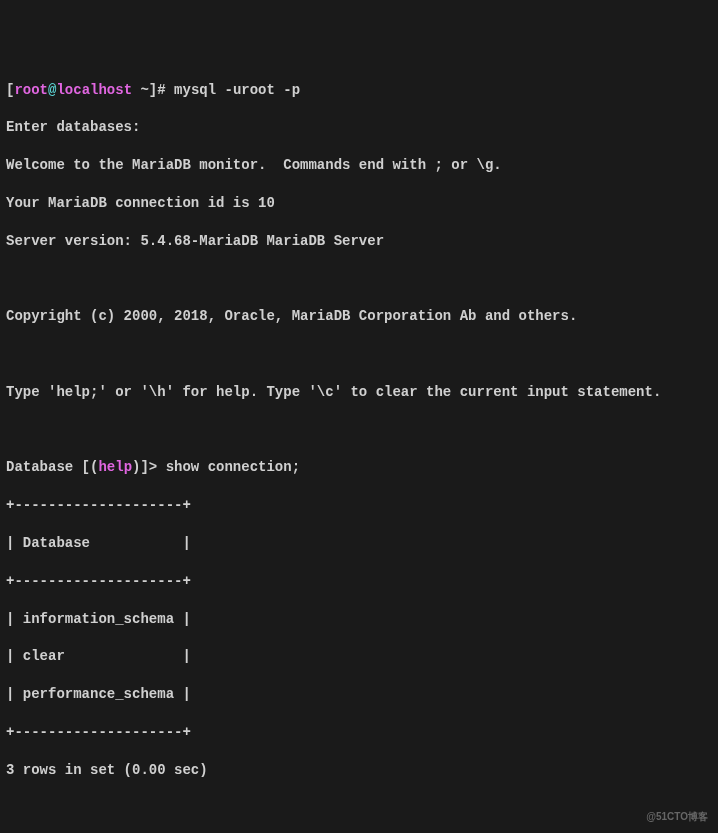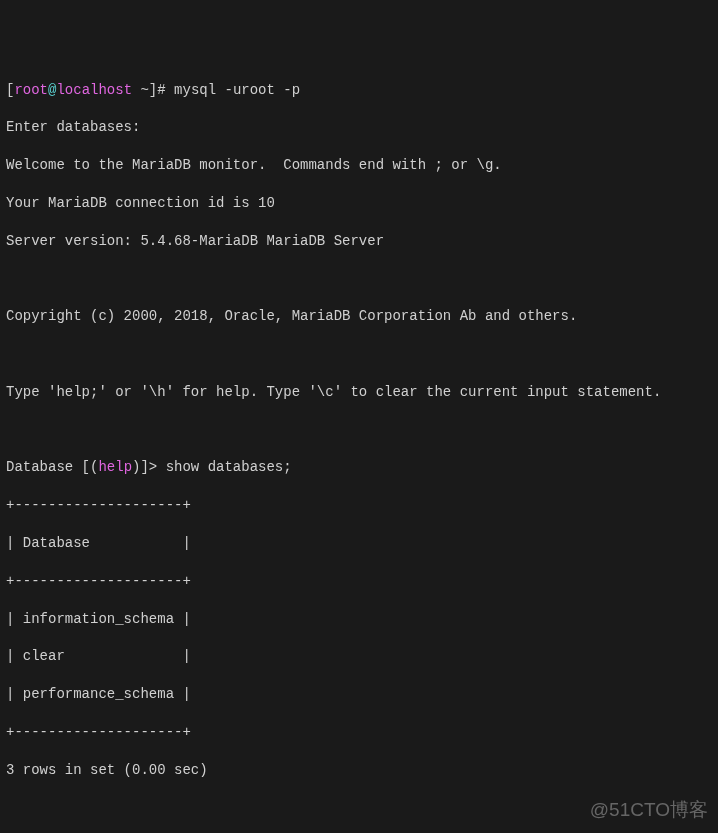--- a/index.html
+++ b/index.html
@@ -1,56 +1,56 @@
 <!DOCTYPE html>
 <html><head>
   <meta charset="utf-8">
   <style>
-    * { margin: 0; padding: 0; box-sizing: border-box; }
+    * { margin: 0; padding: 0; box-sizing: border-box; font-weight: bold; }
     body {
       background: #1a1a1a;
       color: #d0d0d0;
       font-family: 'Courier New', Consolas, monospace;
       font-size: 14px;
       line-height: 1.35;
       width: 718px;
       height: 833px;
       padding: 5px 6px;
       white-space: pre;
       position: relative;
     }
     .magenta { color: #e066e0; }
     .cyan { color: #5ad0d0; }
     .bracket { color: #d0d0d0; }
     .watermark {
       position: absolute;
       right: 10px;
       bottom: 10px;
       color: #666;
-      font-size: 19px;
+      font-size: 10px;
       font-family: sans-serif;
     }
     .line { display: block; }
   </style>
 </head>
 <body>
 
 
 
 <span class="line"><span class="bracket">[</span><span class="magenta">root</span><span class="cyan">@</span><span class="magenta">localhost</span><span class="bracket"> ~</span><span class="bracket">]# </span><span>mysql -uroot -p</span></span>
 <span class="line">Enter databases:</span>
 <span class="line">Welcome to the MariaDB monitor.  Commands end with ; or \g.</span>
 <span class="line">Your MariaDB connection id is 10</span>
 <span class="line">Server version: 5.4.68-MariaDB MariaDB Server</span>
 <span class="line"> </span>
 <span class="line">Copyright (c) 2000, 2018, Oracle, MariaDB Corporation Ab and others.</span>
 <span class="line"> </span>
 <span class="line">Type 'help;' or '\h' for help. Type '\c' to clear the current input statement.</span>
 <span class="line"> </span>
-<span class="line"><span>Database [(</span><span class="magenta">help</span><span>)]&gt; </span><span>show databases;</span></span>
+<span class="line"><span>Database [(</span><span class="magenta">help</span><span>)]&gt; </span><span>show connection;</span></span>
 <span class="line">+--------------------+</span>
 <span class="line">| Database           |</span>
 <span class="line">+--------------------+</span>
 <span class="line">| information_schema |</span>
 <span class="line">| clear              |</span>
 <span class="line">| performance_schema |</span>
 <span class="line">+--------------------+</span>
 <span class="line">3 rows in set (0.00 sec)</span>
 <span class="line"> </span>
 

